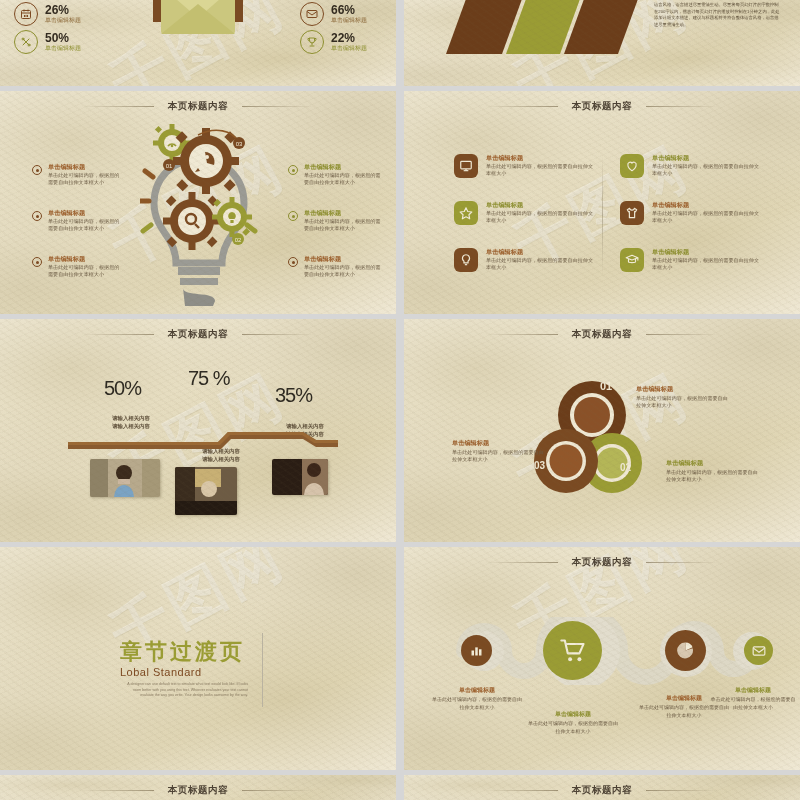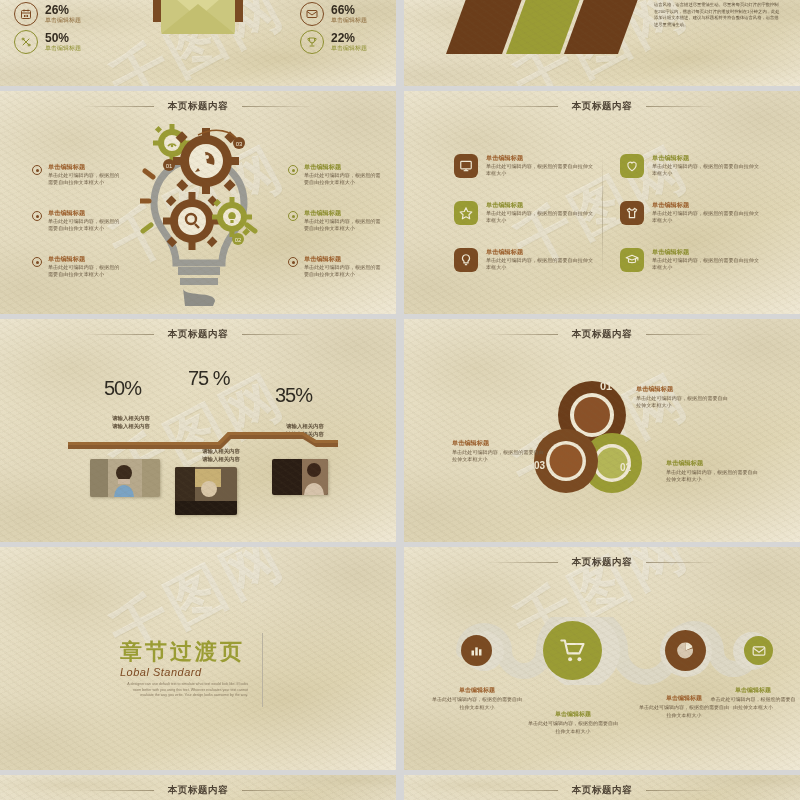--- a/index.html
+++ b/index.html
@@ -87,21 +87,21 @@
 
   
   .ringlbl{position:absolute;}
   .ringlbl .h{font-size:6.2px;font-weight:bold;color:#9c5f2c;line-height:1.3;}
   .ringlbl .h.olive{color:#8d8f2f;}
   .ringlbl .b{font-size:5.1px;color:#6b5b44;line-height:1.45;margin-top:1.5px;}
 
   
   .sec-wrap{position:absolute;left:72px;top:86px;display:flex;align-items:center;gap:14px;z-index:3;margin-left:48px;}
   .sec-cn{font-size:22px;color:#9a9c34;letter-spacing:3px;line-height:1;font-weight:bold;}
-  .sec-en{font-size:11px;color:#7d4a22;letter-spacing:.5px;margin-top:3px;font-style:italic;}
+  .sec-en{font-size:11px;color:#7d4a22;letter-spacing:.5px;margin-top:3px;}
   .sec-sm{font-size:3.6px;color:#8a7c63;line-height:1.6;text-align:right;margin-top:4px;width:128px;margin-left:auto;}
   .sec-bar{width:1px;height:74px;background:#b9b2a0;}
   .sec-num{font-size:50px;color:#8d5726;line-height:.95;font-weight:500;}
 
   
   .chain-lbl{position:absolute;text-align:center;}
   .chain-lbl .h{font-size:6px;font-weight:bold;color:#9c5f2c;line-height:1.3;}
   .chain-lbl .h.olive{color:#8d8f2f;}
   .chain-lbl .b{font-size:5px;color:#6b5b44;line-height:1.5;margin-top:1.5px;}
 </style>

